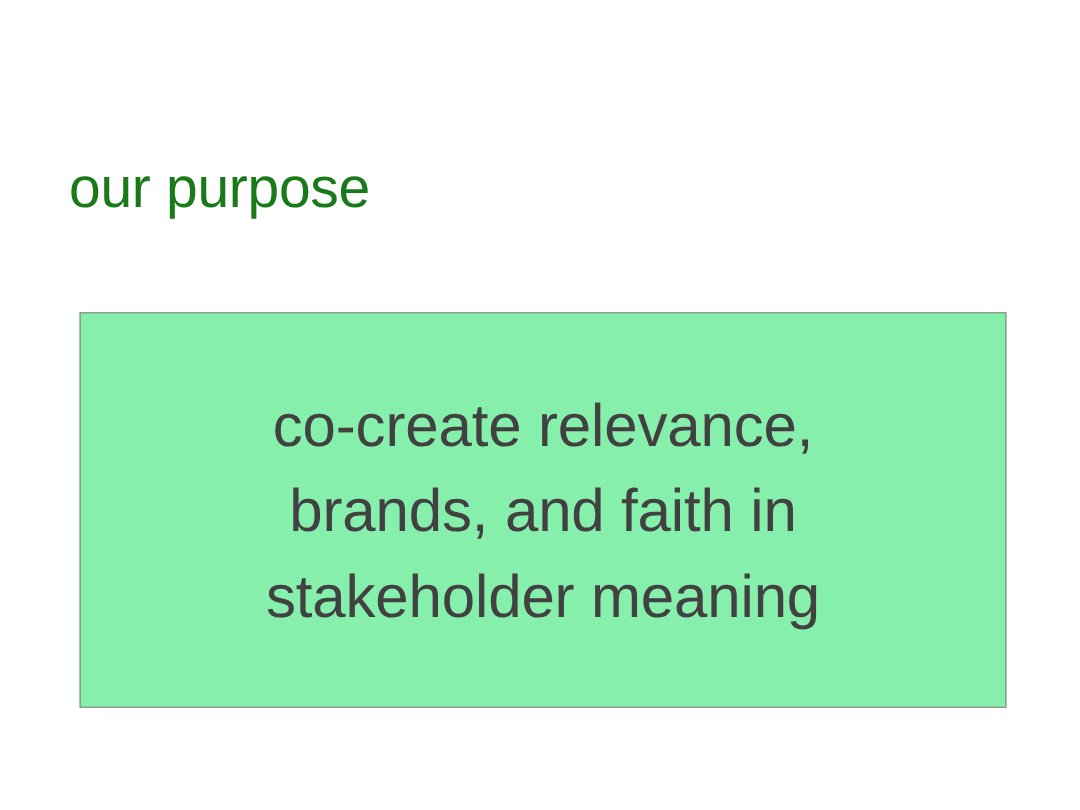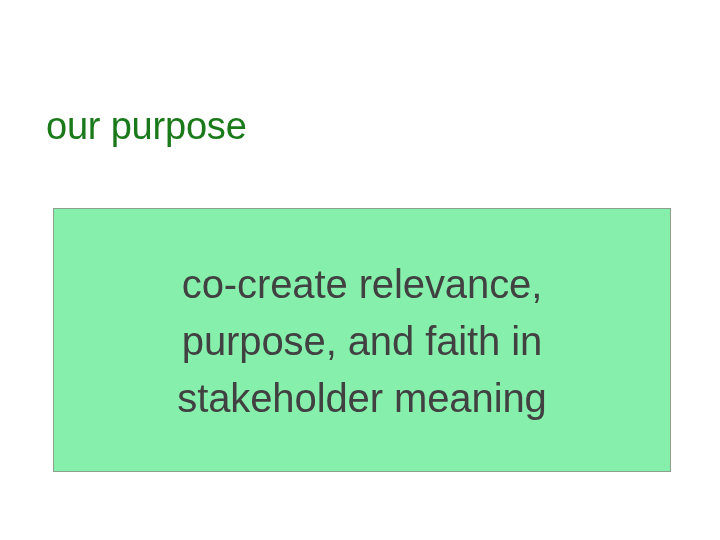--- a/index.html
+++ b/index.html
@@ -73,19 +73,19 @@
 <body>
 
 <div id="slide">
 
   <div id="slide-title">our purpose</div>
 
   <div id="content-box">
 
     <div id="body-text">
       <span class="body-line">co-create relevance,</span>
-      <span class="body-line">purpose, and faith in</span>
+      <span class="body-line">brands, and faith in</span>
       <span class="body-line">stakeholder meaning</span>
     </div>
 
   </div>
 
 </div>
 
 </body></html>

